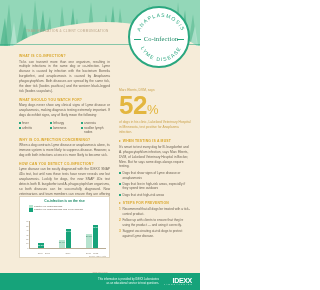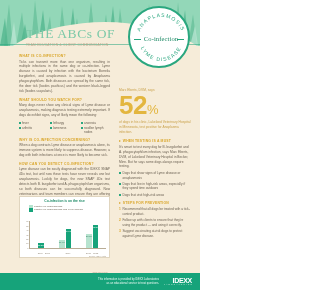--- a/index.html
+++ b/index.html
@@ -245,21 +245,20 @@
           <path d="M119 46 L123 28 L126 46 Z"></path>
         <path d="M152 46 L157 22 L160 46 Z"></path>
           <path d="M190 46 L195 26 L198 46 Z"></path>
       </g>
     </svg>
     <div class="swoosh"></div>
   </div>
   <div class="hairline"></div>
 
   <div class="title-wrap">
-    <div class="title">THE ABCs OF</div>
     <div class="subtitle">TEAM EDUCATION &amp; CLIENT COMMUNICATION</div>
   </div>
 
   <div class="badge">
     <svg width="62" height="62" viewBox="0 0 62 62">
       <defs>
         <path id="arcTop" d="M 9 31 A 22 22 0 0 1 53 31" fill="none"></path>
         <path id="arcBot" d="M 9 31 A 22 22 0 0 0 53 31" fill="none"></path>
       </defs>
       <text font-size="5.1" fill="#2aa77f" letter-spacing="1.15" font-family="Liberation Sans, sans-serif">

